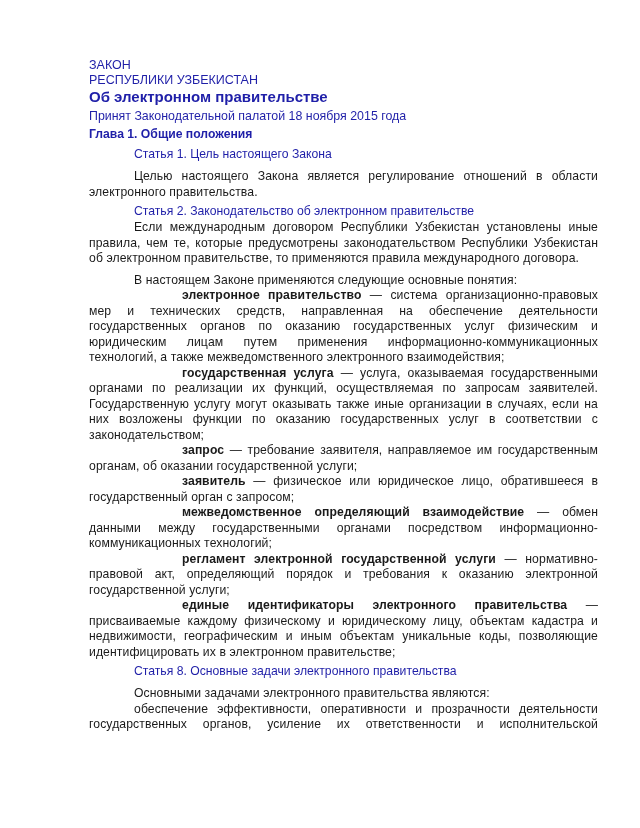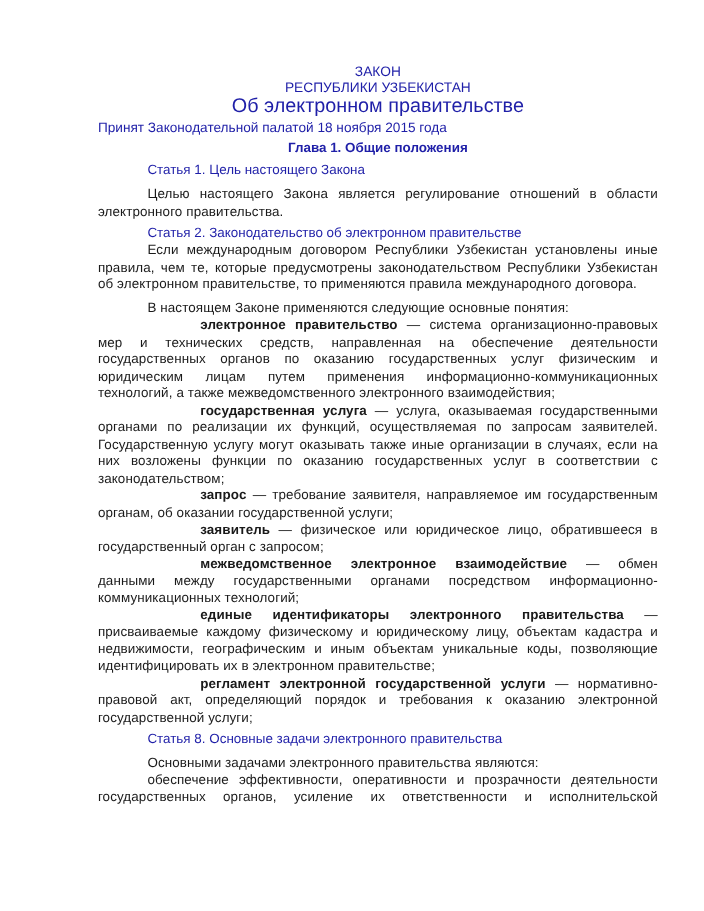--- a/index.html
+++ b/index.html
@@ -1,24 +1,24 @@
 <!DOCTYPE html>
 <html><head>
   <meta charset="utf-8">
   <style>
     html, body { margin: 0; padding: 0; background: #ffffff; }
     body { width: 640px; height: 828px; position: relative; overflow: hidden;
       font-family: "Liberation Sans", sans-serif; color: #1a1a1a; }
     .page { position: absolute; left: 89px; top: 58px; width: 509px; font-size: 12.2px; line-height: 15.5px; }
-    .c { text-align: center; }
+    .c { text-align: left; }
     .blue { color: #1f1fa8; }
     .title-line { font-size: 12.5px; line-height: 15px; }
-    .title-bold { font-weight: normal; font-size: 18px; line-height: 17px; }
+    .title-bold { font-weight: bold; font-size: 15px; line-height: 17px; }
     .meta { font-size: 12.4px; line-height: 15px; margin-top: 4px; }
-    .chap { font-weight: bold; color: #1f1fa8; text-align: center; margin-top: 2px; line-height: 17px; }
+    .chap { font-weight: bold; color: #1f1fa8; text-align: left; margin-top: 2px; line-height: 17px; }
     .art { font-weight: normal; color: #1f1fa8; padding-left: 45px; line-height: 18px; margin-top: 2px; }
     .p { text-align: justify; text-indent: 45px; letter-spacing: 0.1px; }
     .gap { margin-top: 6px; }
     b { font-weight: bold; margin-left: 48px; }
   </style>
 </head>
 <body>
 
 <div class="page">
   <div class="c blue title-line">ЗАКОН</div>
@@ -31,20 +31,20 @@
   <div class="p gap">Целью настоящего Закона является регулирование отношений в области электронного правительства.</div>
 
   <div class="art">Статья 2. Законодательство об электронном правительстве</div>
   <div class="p">Если международным договором Республики Узбекистан установлены иные правила, чем те, которые предусмотрены законодательством Республики Узбекистан об электронном правительстве, то применяются правила международного договора.</div>
 
   <div class="p gap">В настоящем Законе применяются следующие основные понятия:</div>
   <div class="p"><b>электронное правительство</b><span> — система организационно-правовых мер и технических средств, направленная на обеспечение деятельности государственных органов по оказанию государственных услуг физическим и юридическим лицам путем применения информационно-коммуникационных технологий, а также межведомственного электронного взаимодействия;</span></div>
   <div class="p"><b>государственная услуга</b><span> — услуга, оказываемая государственными органами по реализации их функций, осуществляемая по запросам заявителей. Государственную услугу могут оказывать также иные организации в случаях, если на них возложены функции по оказанию государственных услуг в соответствии с законодательством;</span></div>
   <div class="p"><b>запрос</b><span> — требование заявителя, направляемое им государственным органам, об оказании государственной услуги;</span></div>
   <div class="p"><b>заявитель</b><span> — физическое или юридическое лицо, обратившееся в государственный орган с запросом;</span></div>
-  <div class="p"><b>межведомственное электронное взаимодействие</b><span> — обмен данными между государственными органами посредством информационно-коммуникационных технологий;</span></div>
+  <div class="p"><b>межведомственное определяющий взаимодействие</b><span> — обмен данными между государственными органами посредством информационно-коммуникационных технологий;</span></div>
+  <div class="p"><b>регламент электронной государственной услуги</b><span> — нормативно-правовой акт, определяющий порядок и требования к оказанию электронной государственной услуги;</span></div>
   <div class="p"><b>единые идентификаторы электронного правительства</b><span> — присваиваемые каждому физическому и юридическому лицу, объектам кадастра и недвижимости, географическим и иным объектам уникальные коды, позволяющие идентифицировать их в электронном правительстве;</span></div>
-  <div class="p"><b>регламент электронной государственной услуги</b><span> — нормативно-правовой акт, определяющий порядок и требования к оказанию электронной государственной услуги;</span></div>
 
   <div class="art">Статья 8. Основные задачи электронного правительства</div>
   <div class="p gap">Основными задачами электронного правительства являются:</div>
   <div class="p" style="text-align-last: justify;">обеспечение эффективности, оперативности и прозрачности деятельности государственных органов, усиление их ответственности и исполнительской</div>
 </div>
 
 </body></html>

